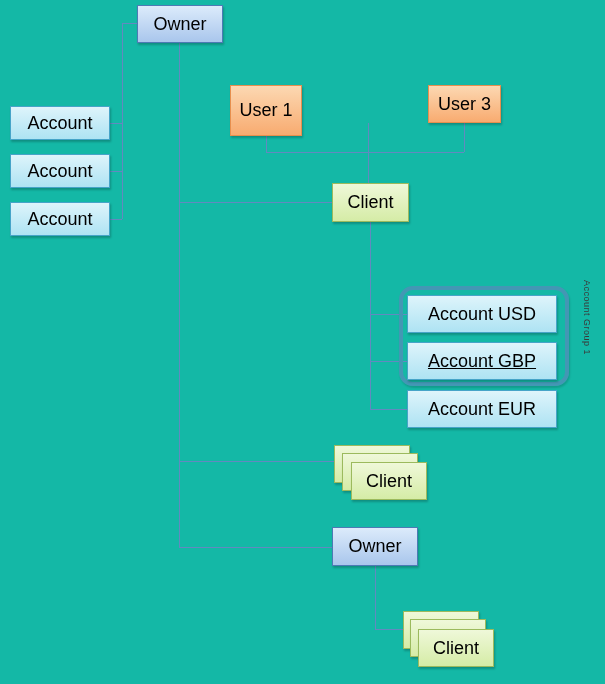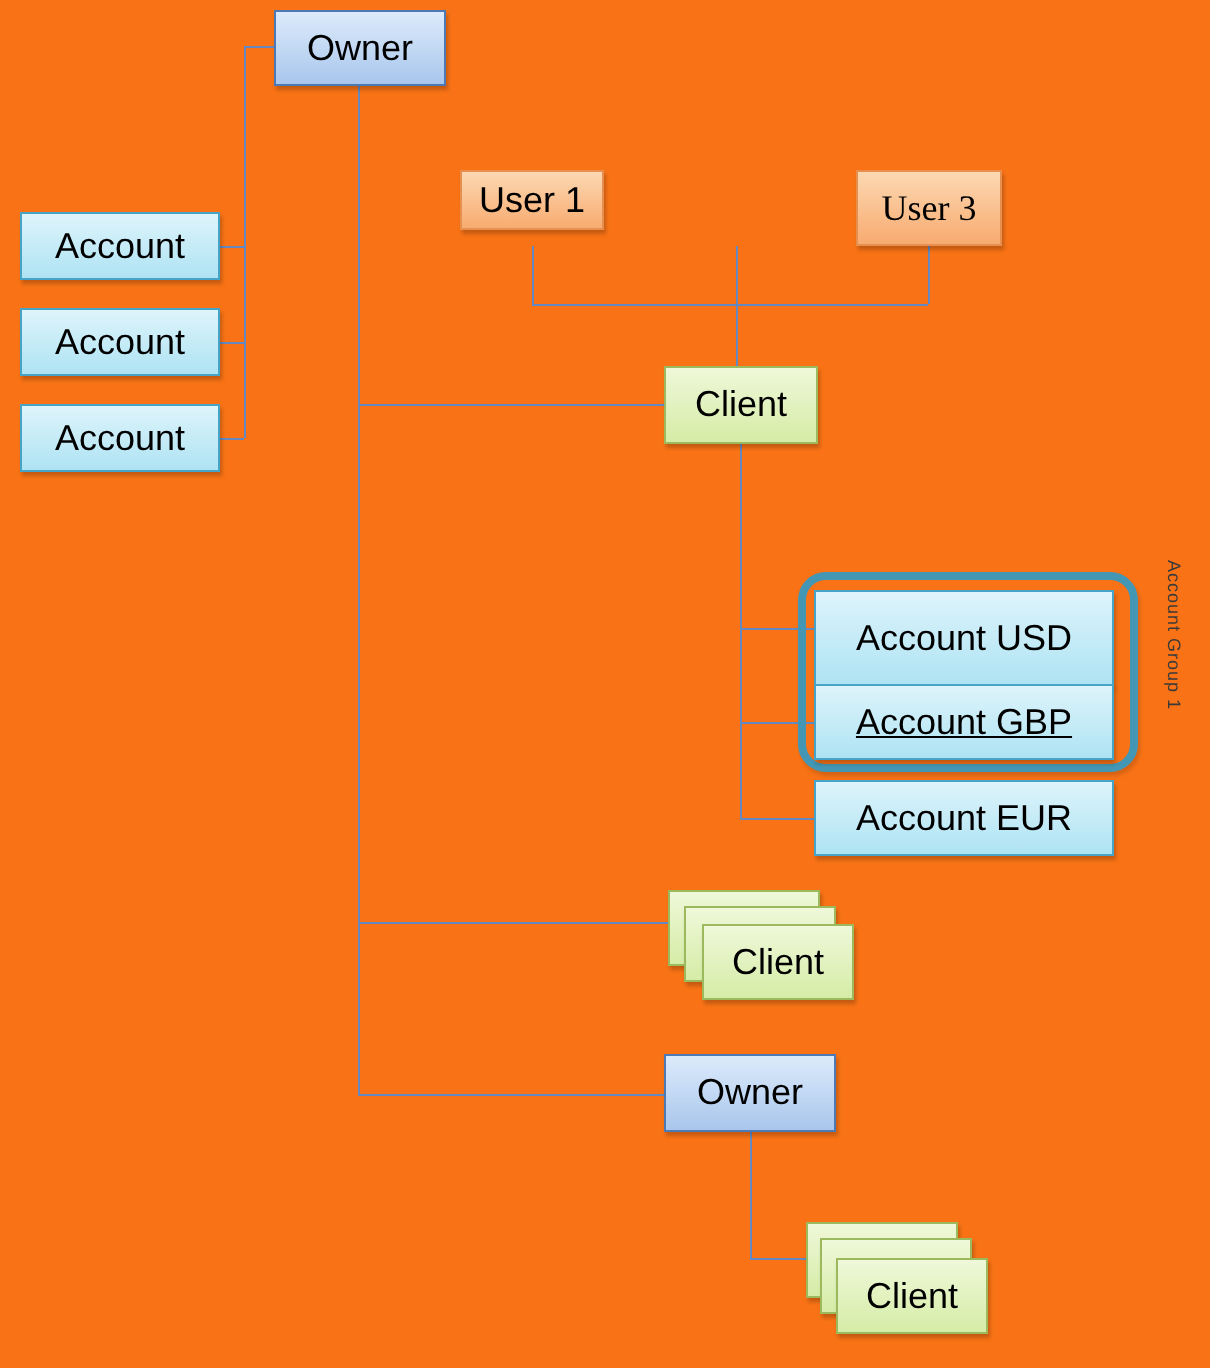--- a/index.html
+++ b/index.html
@@ -1,19 +1,19 @@
 <!DOCTYPE html>
 <html style="--blue-border: #4d7ab5; --blue-top: #dcebfb; --blue-bottom: #a9c6ec; --cyan-border: #46a4c8; --cyan-top: #def4fb; --cyan-bottom: #aee3f3; --orange-border: #e78f4e; --orange-top: #fcd8b2; --orange-bottom: #f8ab70; --green-border: #9cba5d; --green-top: #eff8d9; --green-bottom: #d5eca6; --group-border: #4397b4; --connector: #6389c0;"><head>
 <meta charset="utf-8">
 <style>
   html,body{margin:0;padding:0;background:#fff;}
   #canvas{
     position:relative;
     width:605px;height:684px;
-    background:#f97316;
+    background:#14b8a6;
     font-family:"Liberation Sans", sans-serif;
     overflow:hidden;
   }
   .node{
     position:absolute;
     box-sizing:border-box;
     display:flex;align-items:center;justify-content:center;
     font-size:18px;color:#000;
     border:1.5px solid;
     box-shadow:1px 2px 2px rgba(0,0,0,0.22);
@@ -74,26 +74,26 @@
 
   <div class="group-frame" style="left:399px;top:286px;width:170px;height:100px;"></div>
   <div class="vtext" style="left:582px;top:280px;height:102px;">Account Group 1</div>
 
   <div class="node blue" style="left:137px;top:5px;width:86px;height:38px;">Owner</div>
 
   <div class="node cyan" style="left:10px;top:106px;width:100px;height:34px;">Account</div>
   <div class="node cyan" style="left:10px;top:154px;width:100px;height:34px;">Account</div>
   <div class="node cyan" style="left:10px;top:202px;width:100px;height:34px;">Account</div>
 
-  <div class="node orange" style="left:230px;top:85px;width:72px;height:30px;">User 1</div>
-  <div class="node orange" style="left:428px;top:85px;width:73px;height:38px;font-family:Liberation Serif, serif;">User 3</div>
+  <div class="node orange" style="left:230px;top:85px;width:72px;height:51px;">User 1</div>
+  <div class="node orange" style="left:428px;top:85px;width:73px;height:38px;">User 3</div>
 
   <div class="node green" style="left:332px;top:183px;width:77px;height:39px;">Client</div>
 
-  <div class="node cyan" style="left:407px;top:295px;width:150px;height:48px;">Account USD</div>
+  <div class="node cyan" style="left:407px;top:295px;width:150px;height:38px;">Account USD</div>
   <div class="node cyan" style="left:407px;top:342px;width:150px;height:38px;text-decoration:underline;">Account GBP</div>
   <div class="node cyan" style="left:407px;top:390px;width:150px;height:38px;">Account EUR</div>
 
   <div class="node green" style="left:334px;top:445px;width:76px;height:38px;"></div>
   <div class="node green" style="left:342px;top:453px;width:76px;height:38px;"></div>
   <div class="node green" style="left:351px;top:462px;width:76px;height:38px;">Client</div>
 
   <div class="node blue" style="left:332px;top:527px;width:86px;height:39px;">Owner</div>
 
   <div class="node green" style="left:403px;top:611px;width:76px;height:38px;"></div>

